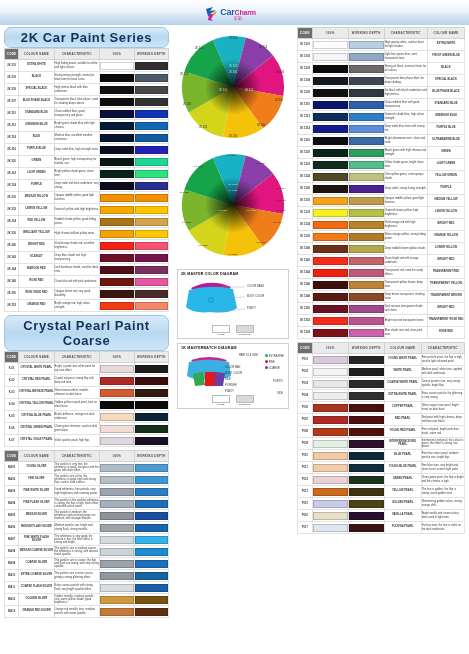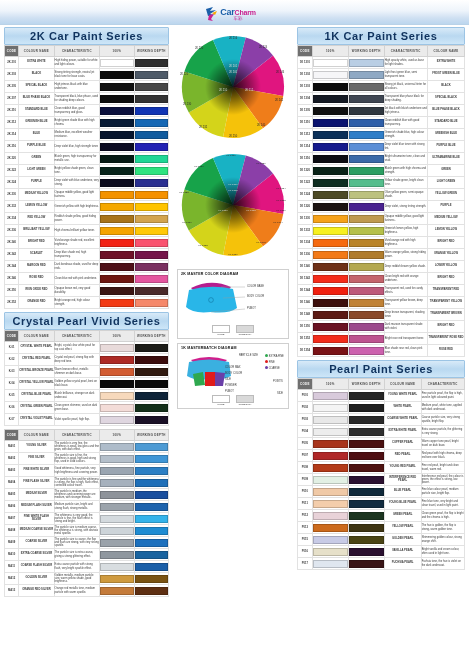--- a/index.html
+++ b/index.html
@@ -37,24 +37,24 @@
   .col{display:flex;flex-direction:column;}
   .col-left{width:165px;}
   .col-mid{width:120px;}
   .col-right{width:168px;}
   
   .sect{margin-bottom:3px;}
   .sect-title{
     background:linear-gradient(to bottom,#d8eaf8 0%,#b9d8f0 50%,#cde6f8 100%);
     border:1px solid #9cc4e4;
     text-align:center;
-    font-size:11px;font-weight:bold;color:#10335e;
+    font-size:13px;font-weight:bold;color:#10335e;
     letter-spacing:.6px;
     padding:2px 0;
-    border-radius:1px;
+    border-radius:7px;
   }
   table.paint{
     width:100%;border-collapse:collapse;table-layout:fixed;
     background:#fff;
   }
   table.paint th{
     background:#ebebeb;
     border:1px solid #d2d2d2;
     font-size:2.9px;font-weight:bold;color:#4a4a4a;
     letter-spacing:.3px;
@@ -377,21 +377,21 @@
               </td>
               <td class="w-sw sw">
                 <span class="chip" style="background: rgb(245, 136, 106);"></span>
               </td>
             </tr>
           </tbody>
       </table>
     </div>
 
     <div class="sect">
-      <div class="sect-title">Crystal Pearl Vivid Series</div>
+      <div class="sect-title">Crystal Pearl Paint Coarse</div>
       <table class="paint">
         <thead>
             <tr>
           <th class="code-h w-code">CODE</th>
           <th class="w-name">COLOUR NAME</th>
           <th class="w-char">CHARACTERISTIC</th>
           <th class="w-sw">100%</th>
           <th class="w-sw">WORKING DEPTH</th>
         </tr>
           </thead>
@@ -785,21 +785,20 @@
           <div class="sqlabel">TURBIDITY</div>
         </div>
       </div>
     </div>
 
   </div>
 
   <div class="col col-right">
 
     <div class="sect">
-      <div class="sect-title">1K Car Paint Series</div>
       <table class="paint">
         <thead>
             <tr>
           <th class="code-h r-code">CODE</th>
           <th class="r-sw">100%</th>
           <th class="r-sw">WORKING DEPTH</th>
           <th class="r-char">CHARACTERISTIC</th>
           <th class="r-name">COLOUR NAME</th>
         </tr>
           </thead>
@@ -1077,21 +1076,20 @@
                 <span class="chip" style="background: rgb(204, 98, 174);"></span>
               </td>
               <td class="charac r-char">Blue shade rose red, clean pink tone.</td>
               <td class="cname r-name">ROSE RED</td>
             </tr>
           </tbody>
       </table>
     </div>
 
     <div class="sect">
-      <div class="sect-title">Pearl Paint Series</div>
       <table class="paint">
         <thead>
             <tr>
           <th class="code-h r-code">CODE</th>
           <th class="r-sw">100%</th>
           <th class="r-sw">WORKING DEPTH</th>
           <th class="r-name">COLOUR NAME</th>
           <th class="r-char">CHARACTERISTIC</th>
         </tr>
           </thead>

